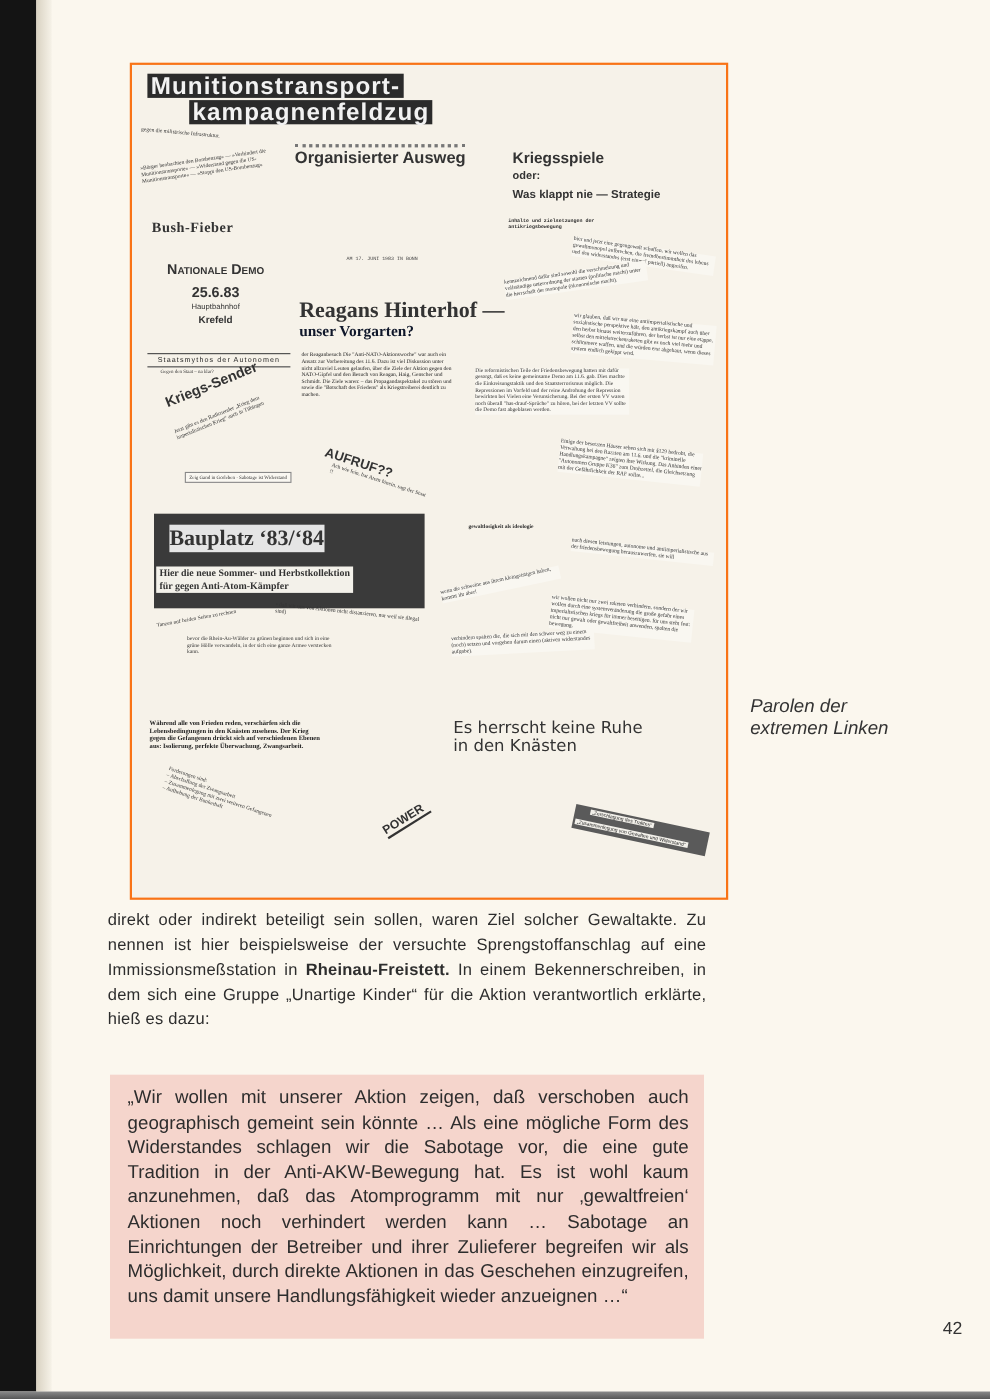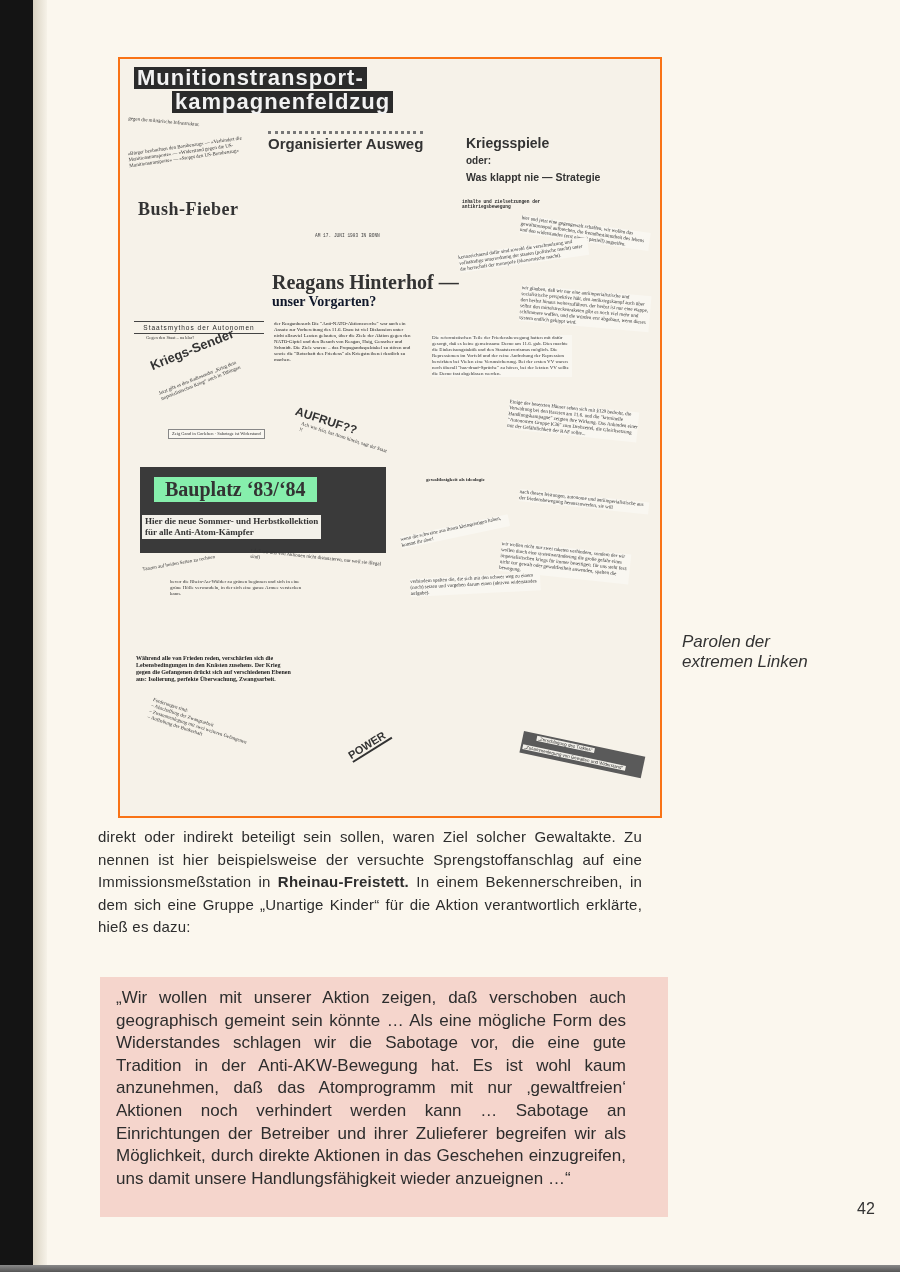--- a/index.html
+++ b/index.html
@@ -22,21 +22,21 @@
     .title-block { left: 14px; top: 8px; }
     .title-line { display: inline-block; background: #2b2b2b; color: #f2f2f2;
       font-family: "Liberation Sans", sans-serif; font-weight: bold; font-size: 22px;
       letter-spacing: 1px; padding: 0 3px; line-height: 22px; margin-bottom: 2px; }
     .title-line.second { margin-left: 38px; }
 
     .tiny { font-family: "Liberation Serif", serif; font-size: 5px; line-height: 6px; color: #333; }
     .small-serif { font-family: "Liberation Serif", serif; font-size: 6px; line-height: 7px; color: #222; }
 
     .bush { left: 18px; top: 140px; font-family: "Liberation Serif", serif; font-weight: bold;
-      font-size: 18px; color: #333; letter-spacing: 0.5px; }
+      font-size: 13px; color: #333; letter-spacing: 0.5px; }
     .demo { left: 16px; top: 178px; width: 120px; text-align: center; color: #333; }
     .demo .d1 { font-family: "Liberation Sans", sans-serif; font-size: 13px; font-variant: small-caps; font-weight: bold; }
     .demo .d2 { font-size: 13px; margin-top: 6px; font-weight: bold; }
     .demo .d3 { font-size: 7px; margin-top: 3px; }
     .demo .d4 { font-size: 9px; margin-top: 3px; font-weight: bold; }
     .staat { left: 14px; top: 262px; width: 130px; border-top: 1px solid #444; border-bottom: 1px solid #444;
       font-size: 6.5px; letter-spacing: 1px; text-align: center; padding: 2px 0; }
     .staat-sub { left: 26px; top: 276px; font-size: 4.5px; }
 
     .kriegs-sender { left: 28px; top: 300px; transform: rotate(-22deg); transform-origin: left top;
@@ -56,21 +56,21 @@
     .aufruf-sub { left: 182px; top: 362px; transform: rotate(18deg); transform-origin: left top; width: 90px; }
 
     .kriegsspiele { left: 346px; top: 76px; font-weight: bold; color: #333; line-height: 17px; }
     .kriegsspiele .k1 { font-size: 14px; }
     .kriegsspiele .k2 { font-size: 10px; }
     .kriegsspiele .k3 { font-size: 10.5px; }
     .inhalte { left: 342px; top: 140px; width: 120px; font-family: "Liberation Mono", monospace; font-size: 4.5px; font-weight: bold; }
     .frag { width: 130px; transform-origin: left top; background: #f9f7f1; }
 
     .bauplatz { left: 20px; top: 408px; width: 246px; height: 86px; background: #3a3a3a; }
-    .bauplatz-title { position: absolute; left: 14px; top: 10px; background: #86efac; padding: 1px 11px;
+    .bauplatz-title { position: absolute; left: 14px; top: 10px; background: #e5e5e5; padding: 1px 0;
       font-family: "Liberation Serif", serif; font-weight: bold; font-size: 20px; color: #333; }
     .bauplatz-sub { position: absolute; left: 2px; top: 48px; background: #f3f1ea; padding: 1px 3px;
       font-family: "Liberation Serif", serif; font-weight: bold; font-size: 9px; line-height: 11px; color: #333; }
 
     .gewalt { left: 306px; top: 418px; font-family: "Liberation Serif", serif; font-weight: bold; font-size: 5px; }
 
     .wahrend { left: 16px; top: 596px; width: 160px; font-weight: bold; }
     .forderungen { left: 34px; top: 638px; transform: rotate(18deg); transform-origin: left top; width: 120px; }
 
     .knaesten { left: 292px; top: 594px; font-family: "DejaVu Sans", sans-serif; font-size: 15px; line-height: 17px; color: #333; }
@@ -82,21 +82,21 @@
       transform: rotate(12deg); transform-origin: left top; }
     .banner-text { position: absolute; left: 14px; top: 2px; background: #f2f0ea; font-size: 4.5px; padding: 0 2px; }
     .banner-text2 { position: absolute; left: 2px; top: 13px; background: #f2f0ea; font-size: 4.5px; padding: 0 2px; }
 
     .caption { position: absolute; left: 682px; top: 632px; font-style: italic; font-size: 17px; line-height: 20px; color: #333; }
 
     .body-text { position: absolute; left: 98px; top: 826px; width: 544px; font-size: 15px; line-height: 22.6px;
       text-align: justify; color: #2d2d2d; letter-spacing: 0.2px; }
     .body-text b { font-weight: bold; }
 
-    .quote-box { position: absolute; left: 100px; top: 977px; width: 540px; height: 240px; background: #f5d5cc; padding-left: 28px; }
+    .quote-box { position: absolute; left: 100px; top: 977px; width: 540px; height: 240px; background: #f5d5cc; }
     .quote-text { position: absolute; left: 16px; top: 10px; width: 510px; font-size: 17px; line-height: 22.6px;
       text-align: justify; color: #2d2d2d; }
 
     .page-number { position: absolute; left: 857px; top: 1200px; font-size: 16px; color: #333; }
   </style>
 </head>
 <body>
 
 <div class="spine"></div>
 <div class="spine-shadow"></div>
@@ -104,20 +104,26 @@
 <div class="collage">
   <div class="c-abs title-block">
     <div class="title-line">Munitionstransport-</div><br>
     <div class="title-line second">kampagnenfeldzug</div>
   </div>
   <div class="c-abs tiny" style="left:8px;top:62px;width:120px;transform:rotate(5deg);">gegen die militärische Infrastruktur.</div>
   <div class="c-abs tiny" style="left:8px;top:84px;width:120px;transform:rotate(-8deg);">»Bürger beobachten den Bombenzug« — »Verhindert die Munitionstransporte« — »Widerstand gegen die US-Munitionstransporte« — »Stoppt den US-Bombenzug«</div>
 
   <div class="c-abs bush">Bush-Fieber</div>
 
+  <div class="c-abs demo">
+    <div class="d1">Nationale Demo</div>
+    <div class="d2">25.6.83</div>
+    <div class="d3">Hauptbahnhof</div>
+    <div class="d4">Krefeld</div>
+  </div>
   <div class="c-abs staat">Staatsmythos der Autonomen</div>
   <div class="c-abs tiny staat-sub">Gegen den Staat – na klar?</div>
 
   <div class="c-abs kriegs-sender">Kriegs-Sender</div>
   <div class="c-abs tiny kriegs-sub">Jetzt gibt es den Radiosender „Krieg dem imperialistischen Krieg“ auch in Tübingen</div>
   <div class="c-abs tiny zeig">Zeig Gand in Gorleben · Sabotage ist Widerstand</div>
 
   <div class="c-abs org">Organisierter Ausweg</div>
   <div class="c-abs gegen-date">AM 17. JUNI 1983 IN BONN</div>
   <div class="c-abs reagans1">Reagans Hinterhof —</div>
@@ -135,41 +141,45 @@
   <div class="c-abs tiny frag" style="left:402px;top:156px;transform:rotate(8deg);">hier und jetzt eine gegengewalt schaffen, wir wollen das gewaltmonopol aufbrechen, die fremdbestimmtheit des lebens und den widerstandes (erst einmal partiell) angreifen.</div>
   <div class="c-abs tiny frag" style="left:338px;top:196px;transform:rotate(-8deg);">kennzeichnend dafür sind sowohl die verschmelzung und vollständige unterordnung der staaten (politische macht) unter die herrschaft der monopole (ökonomische macht).</div>
   <div class="c-abs tiny frag" style="left:402px;top:226px;transform:rotate(5deg);">wir glauben, daß wir nur eine antiimperialistische und sozialistische perspektive hält, den antikriegskampf auch über den herbst hinaus weiterzuführen. der herbst ist nur eine etappe, selbst den mittelstreckenraketen gibt es noch viel mehr und schlimmere waffen, und die würden erst abgebaut, wenn dieses system endlich gekippt wird.</div>
   <div class="c-abs tiny frag" style="left:312px;top:276px;width:140px;">Die reformistischen Teile der Friedensbewegung hatten mit dafür gesorgt, daß es keine gemeinsame Demo am 11.6. gab. Dies machte die Einkreisungstaktik und den Staatsterrorismus möglich. Die Repressionen im Vorfeld und der reine Androhung der Repression bewirkten bei Vielen eine Verunsicherung. Bei der ersten VV waren noch überall "has-drauf-Sprüche" zu hören, bei der letzten VV sollte die Demo fast abgeblasen werden.</div>
   <div class="c-abs tiny frag" style="left:390px;top:340px;transform:rotate(6deg);">Einige der besetzten Häuser sehen sich mit §129 bedroht, die Verwaltung bei den Razzien am 11.6. und die "kriminelle Handlungskampagne" zeigten ihre Wirkung. Das Anbinden einer "Autonomen Gruppe K36" zum Drohzettel, die Gleichsetzung mit der Gefährlichkeit der RAF sollte...</div>
 
   <div class="c-abs bauplatz">
     <div class="bauplatz-title">Bauplatz ‘83/‘84</div>
     <div class="bauplatz-sub">
       <div>Hier die neue Sommer- und Herbstkollektion</div>
-      <div>für alle Anti-Atom-Kämpfer</div>
+      <div>für gegen Anti-Atom-Kämpfer</div>
     </div>
   </div>
   <div class="c-abs tiny" style="left:22px;top:500px;width:90px;transform:rotate(-10deg);">Tanzen auf beiden Seiten zu rechnen</div>
   <div class="c-abs tiny" style="left:130px;top:496px;width:140px;transform:rotate(6deg);">• daß wir uns von Aktionen nicht distanzieren, nur weil sie illegal sind)</div>
   <div class="c-abs tiny" style="left:50px;top:520px;width:135px;">bevor die Rhein-Au-Wälder zu grünen beginnen und sich in eine grüne Hölle verwandeln, in der sich eine ganze Armee verstecken kann.</div>
 
   <div class="c-abs gewalt">gewaltlosigkeit als ideologie</div>
   <div class="c-abs tiny frag" style="left:400px;top:430px;transform:rotate(6deg);">nach diesen leistungen, autonome und antiimperialistische aus der friedensbewegung herauszuwerfen, sie will</div>
   <div class="c-abs tiny frag" style="left:280px;top:478px;transform:rotate(-12deg);width:110px;">wenn die schweine aus ihrem kleingeistigen haben, kommt ihr aber!</div>
   <div class="c-abs tiny frag" style="left:382px;top:482px;transform:rotate(6deg);">wir wollen nicht nur zwei raketen verhindern, sondern der wir wollen durch eine systemveränderung die große gefahr eines imperialistischen kriegs für immer beseitigen. für uns steht fest: nicht nur gewalt oder gewaltfreiheit anwenden, spalten die bewegung.</div>
   <div class="c-abs tiny frag" style="left:290px;top:520px;transform:rotate(-3deg);">verhindern spalten die, die sich mit den schwer weg zu einem (noch) setzen und vorgehen darum einen (aktiven widerstandes aufgabe).</div>
 
   <div class="c-abs small-serif wahrend">Während alle von Frieden reden, verschärfen sich die Lebensbedingungen in den Knästen zusehens. Der Krieg gegen die Gefangenen drückt sich auf verschiedenen Ebenen aus: Isolierung, perfekte Überwachung, Zwangsarbeit.</div>
   <div class="c-abs tiny forderungen">
     <div>Forderungen sind:</div>
     <div>– Abschaffung der Zwangsarbeit</div>
     <div>– Zusammenlegung mit zwei weiteren Gefangenen</div>
     <div>– Aufhebung der Bunkerhaft</div>
   </div>
 
+  <div class="c-abs knaesten">
+    <div>Es herrscht keine Ruhe</div>
+    <div>in den Knästen</div>
+  </div>
 
   <div class="c-abs power">POWER</div>
   <div class="c-abs banner">
     <div class="banner-text">„Zerschlagung des Traktes“</div>
     <div class="banner-text2">„Zusammenlegung von Gewalten und Widerstand“</div>
   </div>
 </div>
 
 <div class="caption">
   <div>Parolen der</div>

